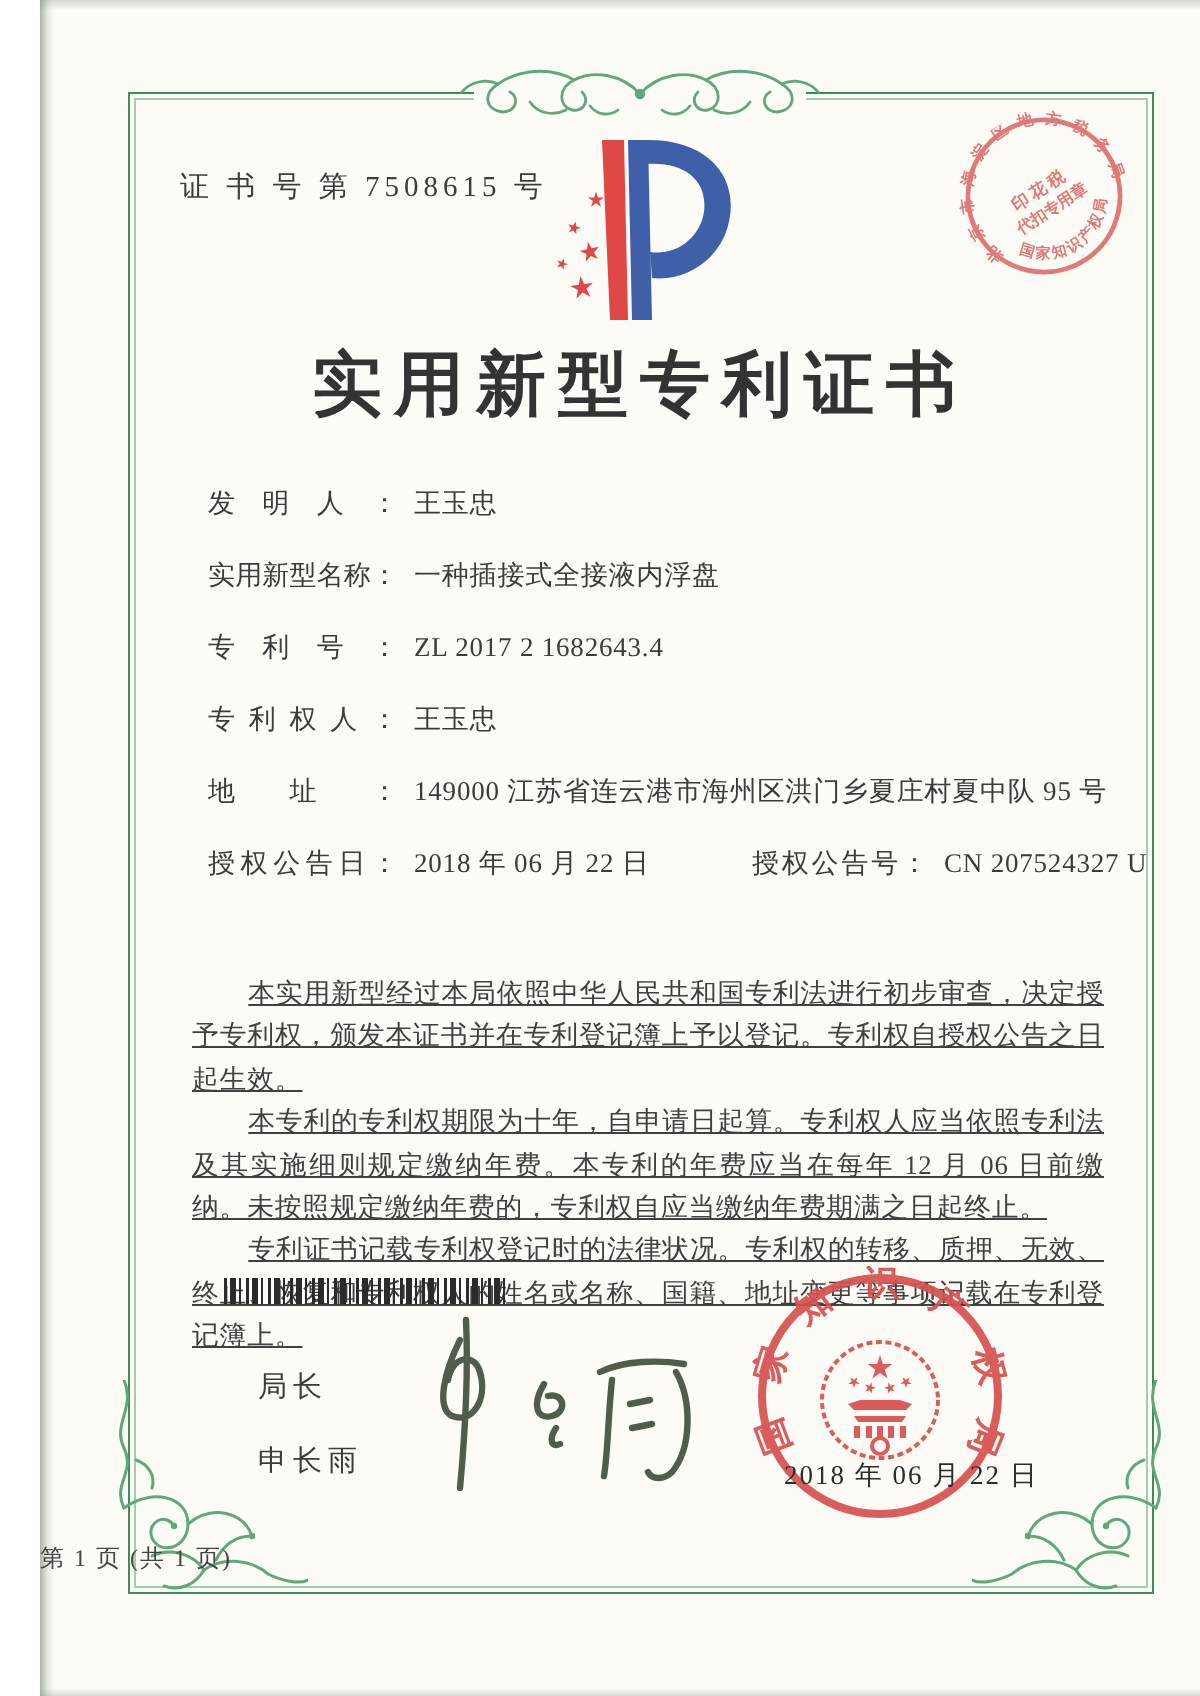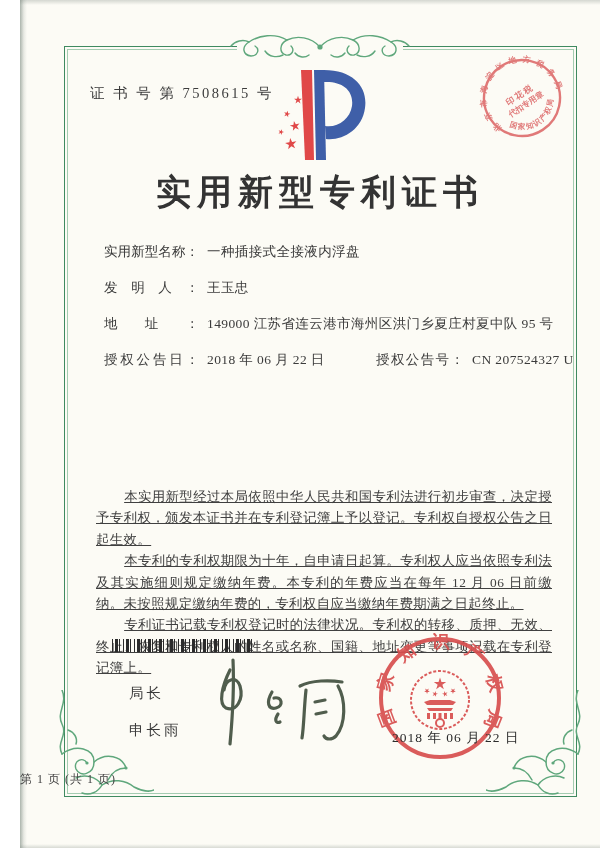--- a/index.html
+++ b/index.html
@@ -121,24 +121,30 @@
     <use href="#st" transform="translate(13,52) scale(3.4) rotate(15)" fill="#e04848"></use>
     <use href="#st" transform="translate(21,64) scale(5.2) rotate(-12)" fill="#e04848"></use>
     <use href="#st" transform="translate(7,70) scale(3.0) rotate(20)" fill="#e04848"></use>
     <use href="#st" transform="translate(17,82) scale(6.0) rotate(-8)" fill="#e04848"></use>
   </svg>
 
   <div class="title">实用新型专利证书</div>
 
   <div class="fields">
     <div class="frow">
+      <span class="flabel">发明人：</span><span class="fval">王玉忠</span>
+    </div>
+    <div class="frow">
       <span class="flabel">实用新型名称：</span><span class="fval">一种插接式全接液内浮盘</span>
     </div>
     <div class="frow">
-      <span class="flabel">发明人：</span><span class="fval">王玉忠</span>
+      <span class="flabel">专利号：</span><span class="fval">ZL 2017 2 1682643.4</span>
+    </div>
+    <div class="frow">
+      <span class="flabel">专利权人：</span><span class="fval">王玉忠</span>
     </div>
     <div class="frow">
       <span class="flabel">地址：</span><span class="fval">149000 江苏省连云港市海州区洪门乡夏庄村夏中队 95 号</span>
     </div>
     <div class="frow">
       <span class="flabel">授权公告日：</span><span class="fval">2018 年 06 月 22 日</span>
       <span class="grantno">
         <span class="flabel">授权公告号：</span><span class="fval">CN 207524327 U</span>
       </span>
     </div>

